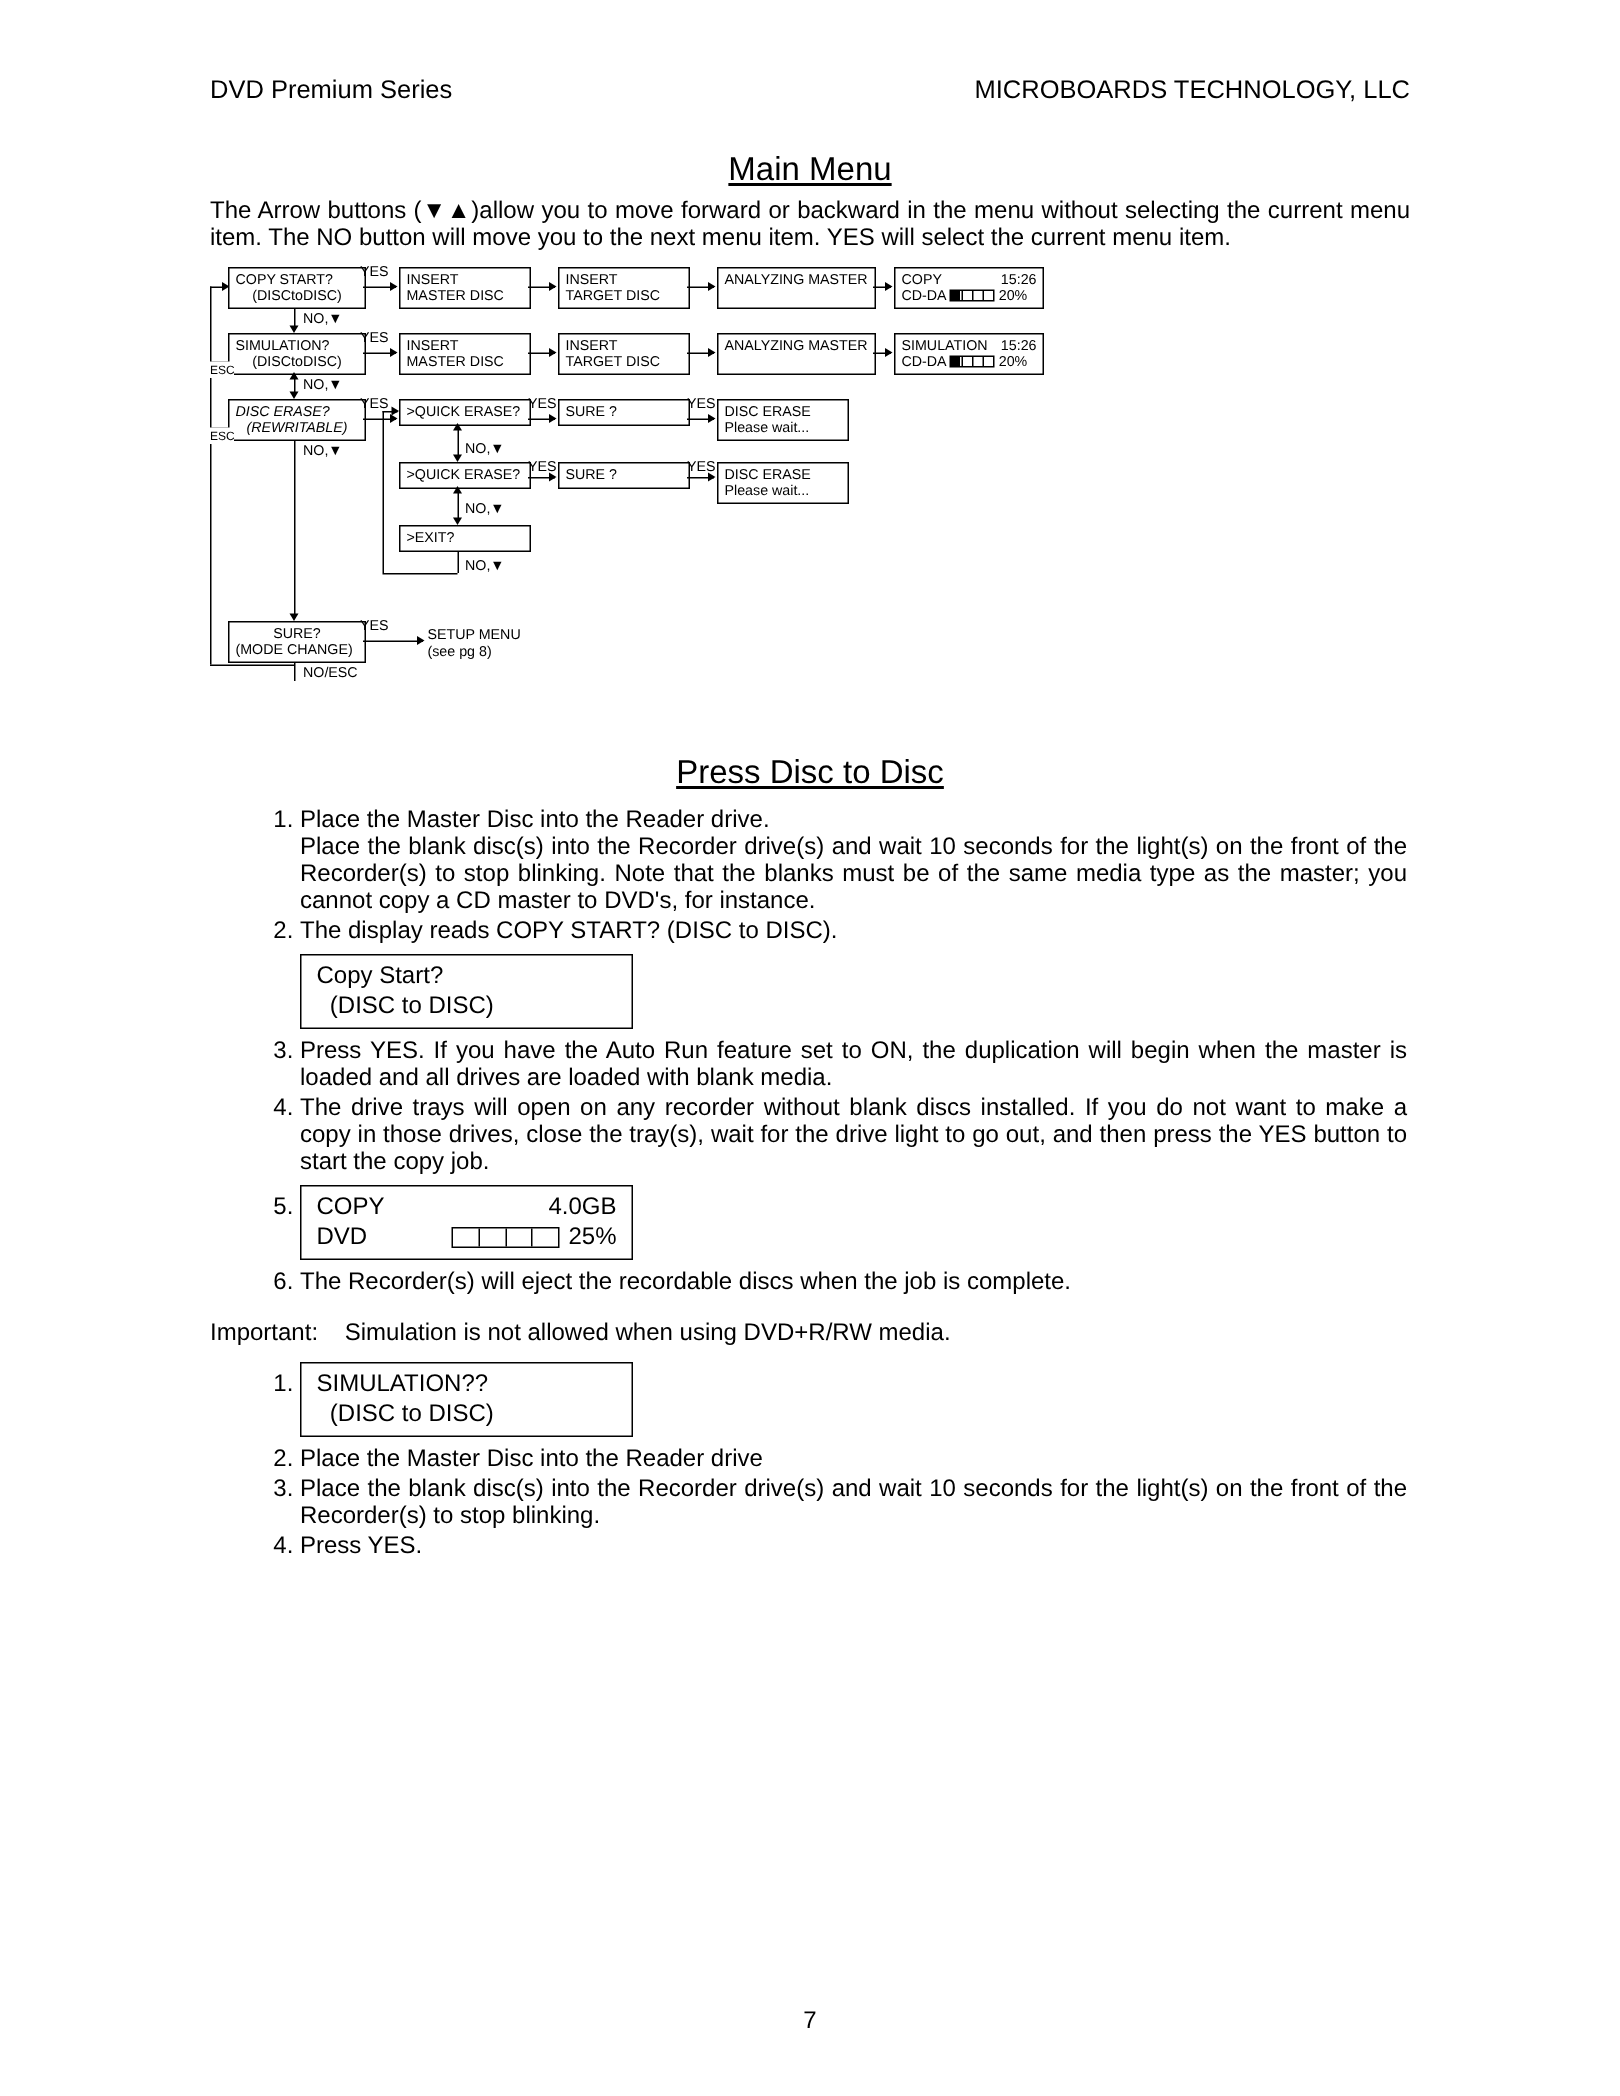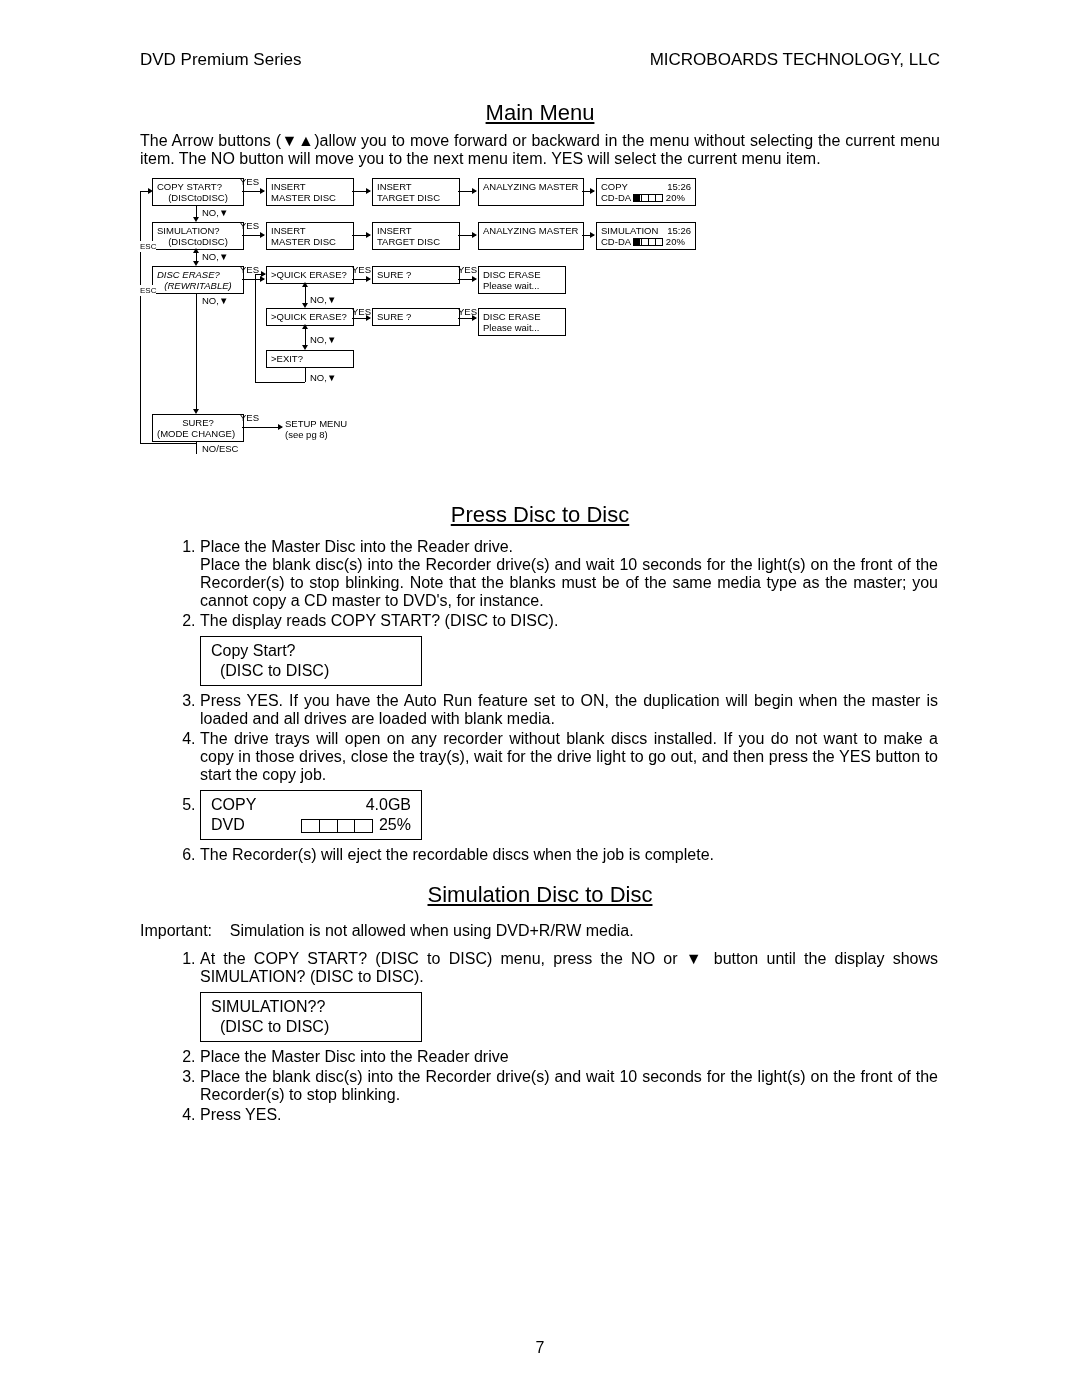--- a/index.html
+++ b/index.html
@@ -327,28 +327,26 @@
               <span class="tick" style="left:75%"></span>
             </span>
             <span>25%</span>
           </span>
         </div>
       </div>
     </li>
     <li>The Recorder(s) will eject the recordable discs when the job is complete.</li>
   </ol>
 
-  <div class="section-title" style="margin-top:18px;">Simulation Disc to Disc</div>
   <div style="margin:14px 0 10px 0; font-size:16px;">
     <span>Important:</span>&nbsp;&nbsp;&nbsp;
     <span>Simulation is not allowed when using DVD+R/RW media.</span>
   </div>
   <ol class="instruction">
     <li>
-      <span>At the COPY START? (DISC to DISC) menu, press the NO or ▼ button until the display shows SIMULATION? (DISC to DISC).</span>
       <div class="display-box" style="display:block; width:200px;">
         <span>SIMULATION??</span><br>
         &nbsp;&nbsp;<span>(DISC to DISC)</span>
       </div>
     </li>
     <li>Place the Master Disc into the Reader drive</li>
     <li>Place the blank disc(s) into the Recorder drive(s) and wait 10 seconds for the light(s) on the front of the Recorder(s) to stop blinking.</li>
     <li>Press YES.</li>
   </ol>
 

